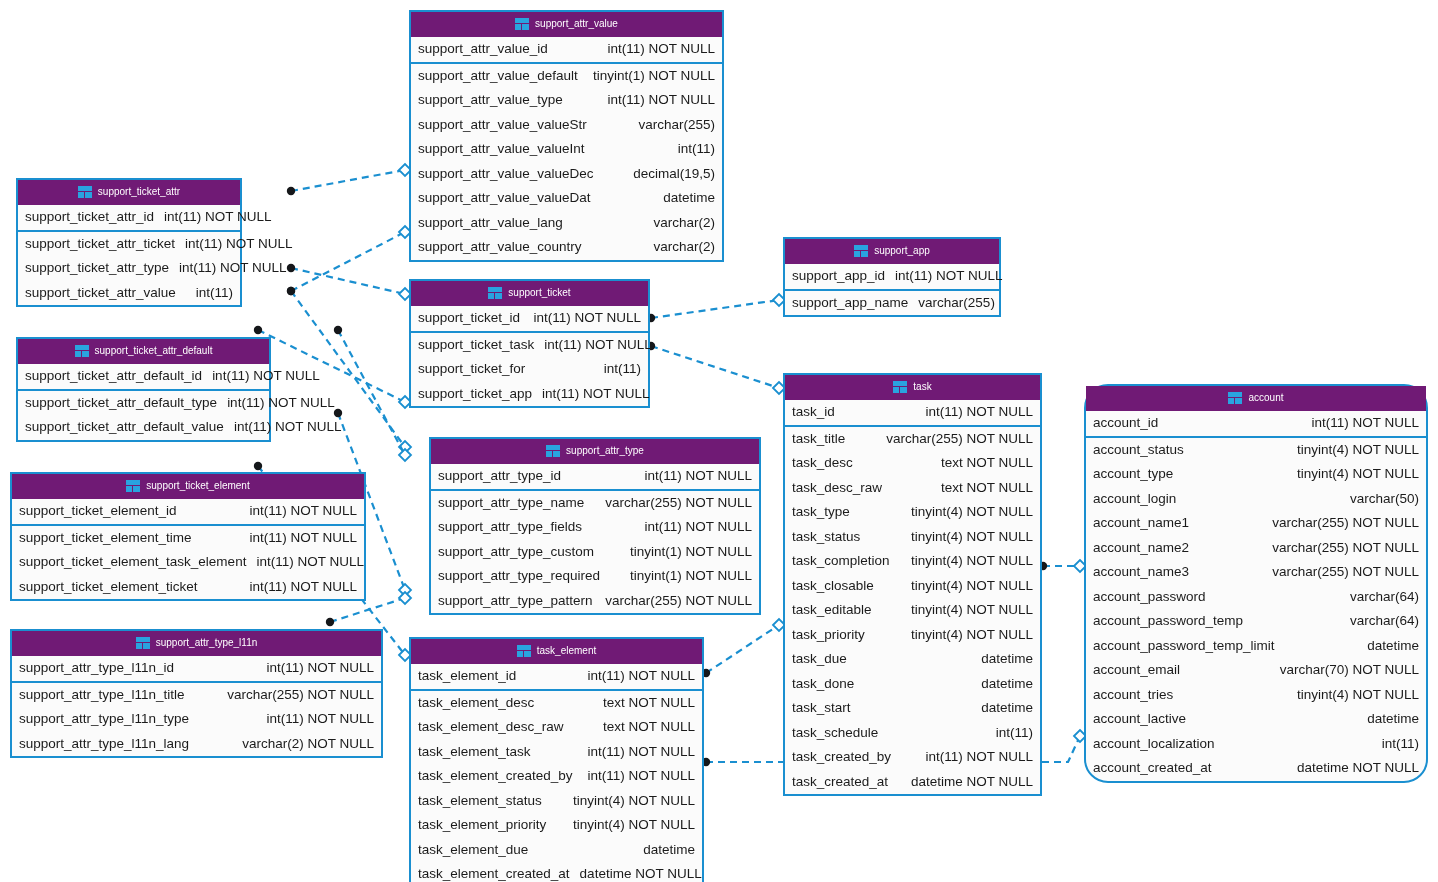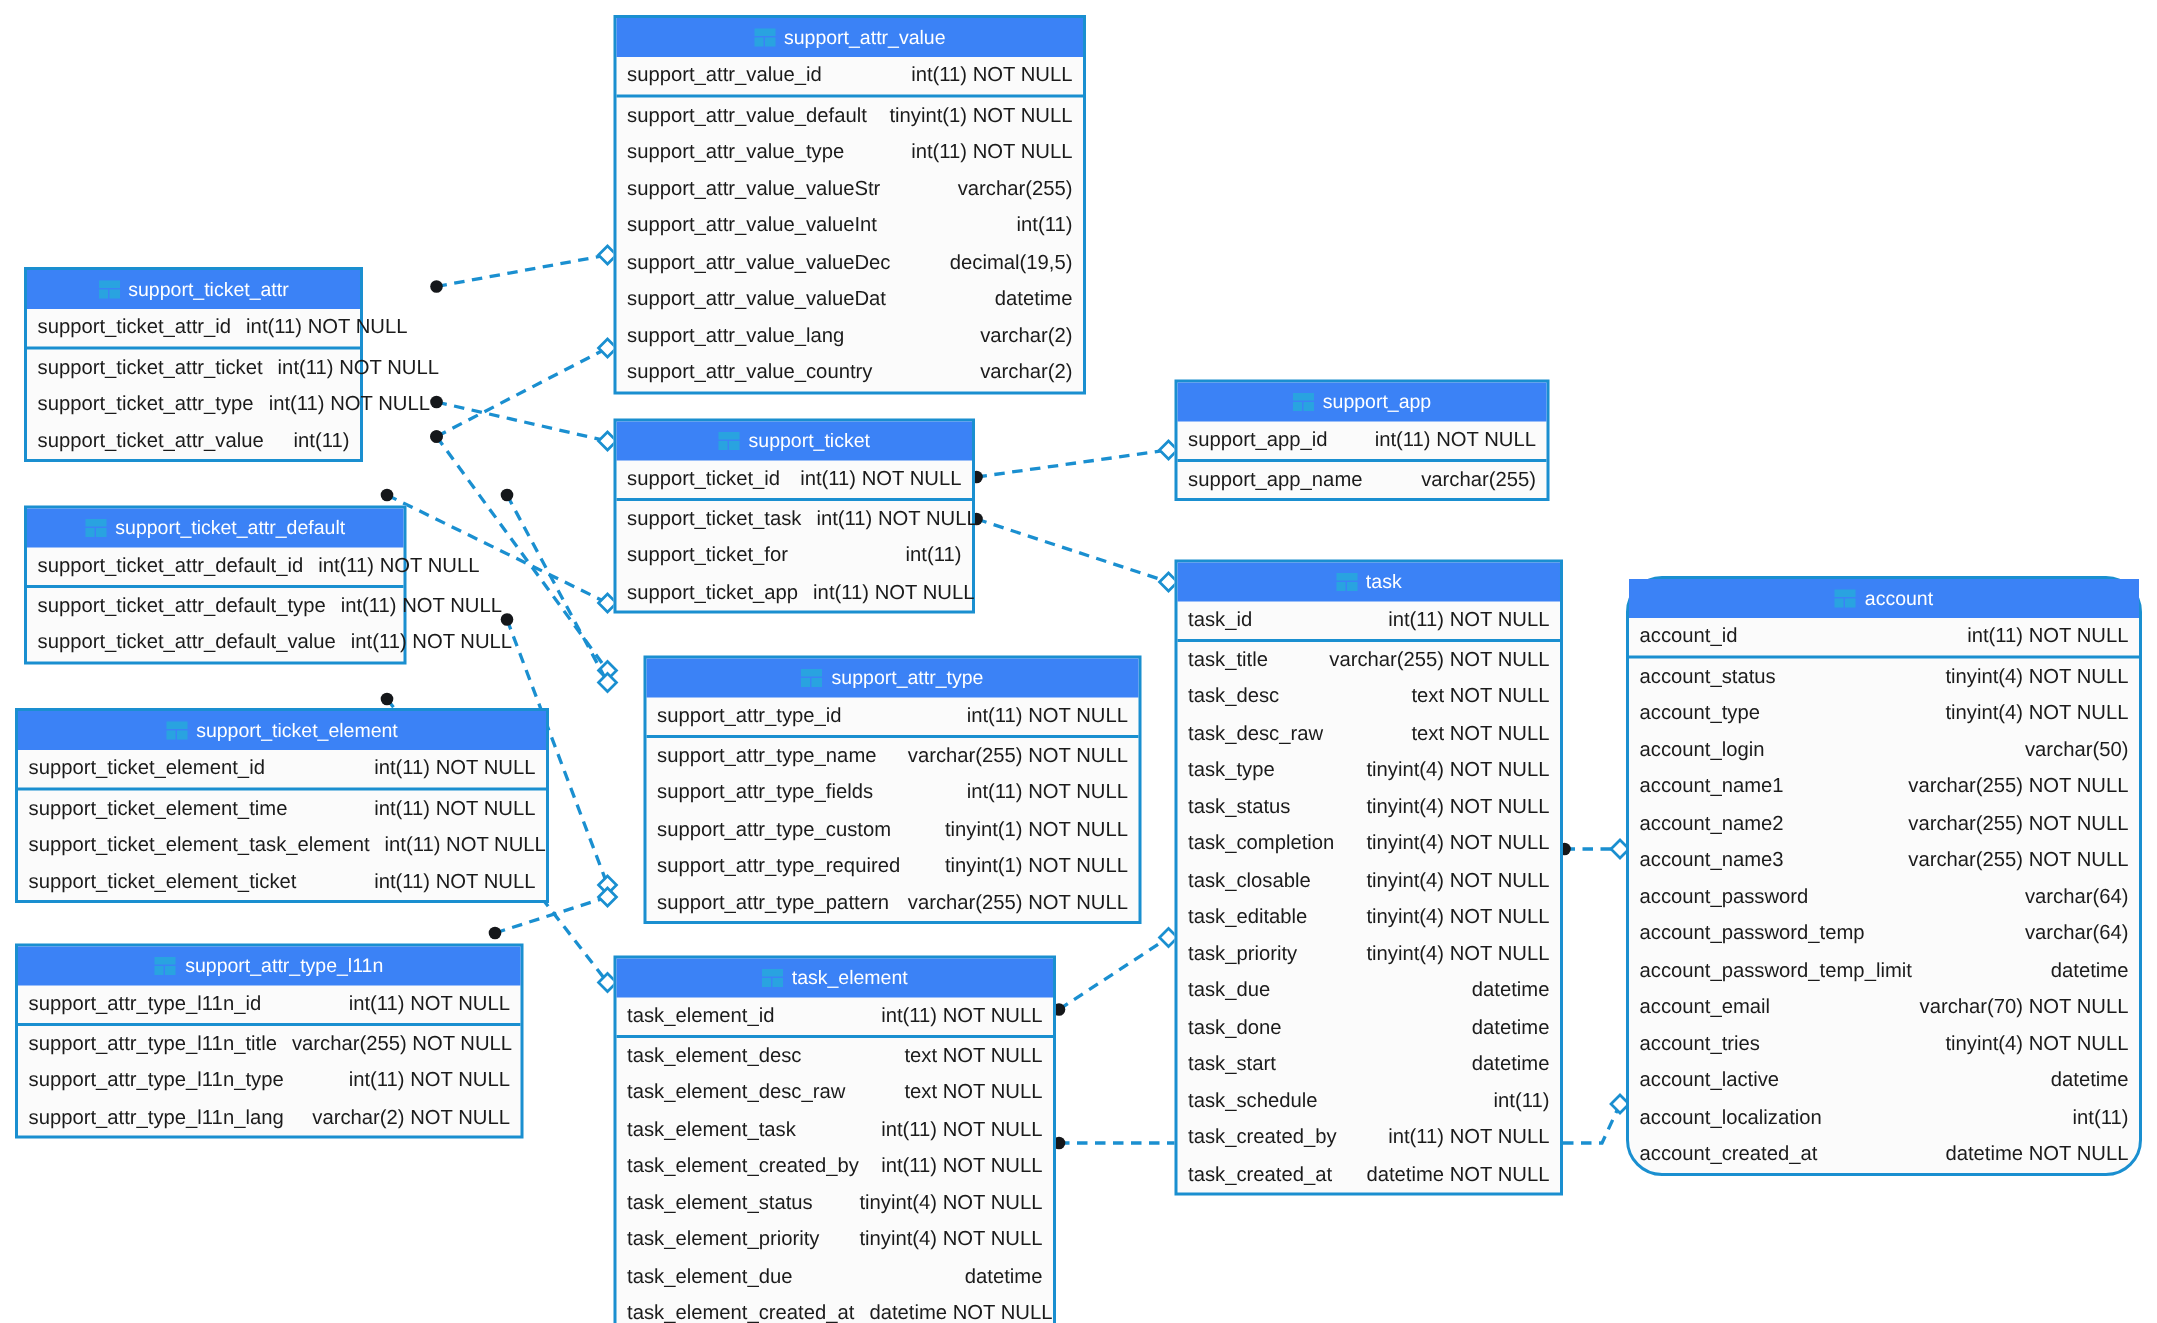--- a/index.html
+++ b/index.html
@@ -23,23 +23,23 @@
     z-index: 1;
   }
   .entity {
     position: absolute;
     z-index: 2;
     border: 2px solid #1a8fd0;
     background: #fbfbfb;
     box-shadow: 0 0 0 0 rgba(0,0,0,0);
   }
   .entity-header {
-    background: #3b82f6;
+    background: #701a75;
     color: #ffffff;
-    font-size: 13px;
+    font-size: 10px;
     line-height: 1;
     padding: 6px 8px 7px 8px;
     text-align: center;
     white-space: nowrap;
     display: flex;
     align-items: center;
     justify-content: center;
     gap: 6px;
   }
   .tbl-icon {
@@ -227,21 +227,21 @@
           <div class="row">
             <span class="col-name">support_ticket_attr_type</span>
             <span class="col-type">int(11) NOT NULL</span>
           </div>
           <div class="row">
             <span class="col-name">support_ticket_attr_value</span>
             <span class="col-type">int(11)</span>
           </div>
         </div>
       </div>
-      <div class="entity" style="left: 783px; top: 237px; width: 250px; margin-top: 16px;">
+      <div class="entity" style="left: 783px; top: 237px; width: 218px;">
         <div class="entity-header">
           <span class="tbl-icon">
             <i class="top"></i>
             <i class="bl"></i>
             <i class="br"></i>
           </span>
           <span>support_app</span>
         </div>
         <div class="pk-section">
           <div class="row pk">
@@ -525,21 +525,21 @@
           <div class="row">
             <span class="col-name">support_ticket_element_task_element</span>
             <span class="col-type">int(11) NOT NULL</span>
           </div>
           <div class="row">
             <span class="col-name">support_ticket_element_ticket</span>
             <span class="col-type">int(11) NOT NULL</span>
           </div>
         </div>
       </div>
-      <div class="entity" style="left: 10px; top: 629px; width: 339px;">
+      <div class="entity" style="left: 10px; top: 629px; width: 373px;">
         <div class="entity-header">
           <span class="tbl-icon">
             <i class="top"></i>
             <i class="bl"></i>
             <i class="br"></i>
           </span>
           <span>support_attr_type_l11n</span>
         </div>
         <div class="pk-section">
           <div class="row pk">

